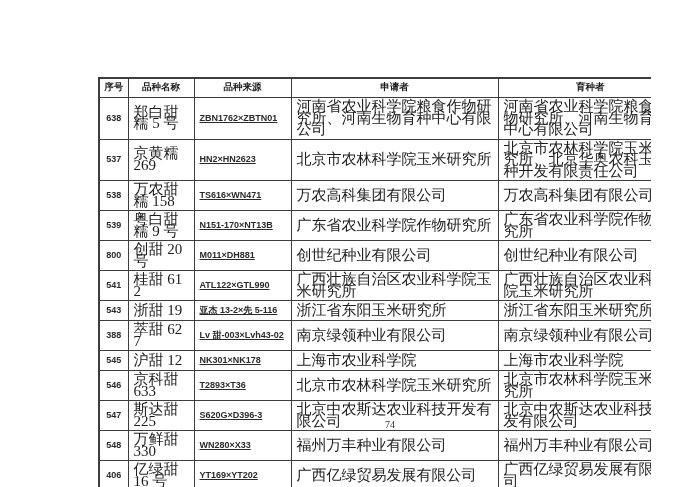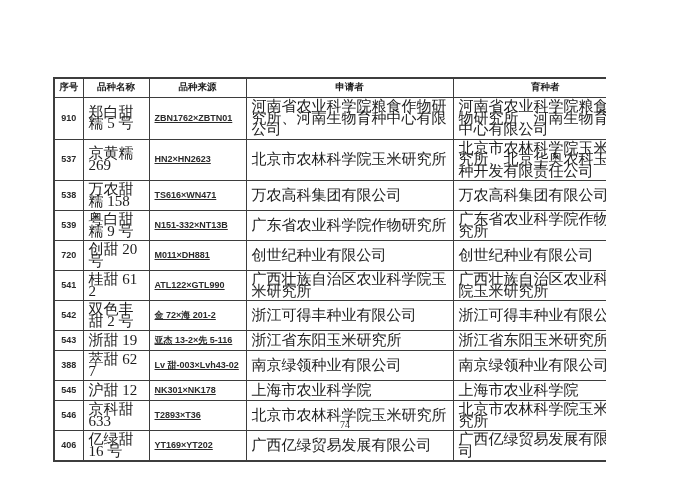--- a/index.html
+++ b/index.html
@@ -8,20 +8,21 @@
     background: #ffffff;
   }
   .page {
     position: relative;
     width: 606px;
     height: 487px;
     background: #ffffff;
     overflow: hidden;
     font-family: "Liberation Serif", "DejaVu Serif", serif;
     color: #1c1c1c;
+    margin-left: 45px;
   }
   table.variety-table {
     position: absolute;
     left: 53px;
     top: 77px;
     width: 584px;
     border-collapse: collapse;
     table-layout: fixed;
     border: 2px solid #3d3d3d;
   }
@@ -91,21 +92,21 @@
       <tr>
         <th>序号</th>
         <th>品种名称</th>
         <th>品种来源</th>
         <th>申请者</th>
         <th>育种者</th>
       </tr>
     </thead>
     <tbody id="table-body">
   <tr>
-    <td class="c-no">910</td>
+    <td class="c-no">638</td>
     <td class="c-name">郑白甜糯 5 号</td>
     <td class="c-source">ZBN1762×ZBTN01</td>
     <td class="c-applicant">河南省农业科学院粮食作物研究所、河南生物育种中心有限公司</td>
     <td class="c-breeder">河南省农业科学院粮食作物研究所、河南生物育种中心有限公司</td>
   </tr>
 
   <tr>
     <td class="c-no">537</td>
     <td class="c-name">京黄糯 269</td>
     <td class="c-source">HN2×HN2623</td>
@@ -117,48 +118,41 @@
     <td class="c-no">538</td>
     <td class="c-name">万农甜糯 158</td>
     <td class="c-source">TS616×WN471</td>
     <td class="c-applicant">万农高科集团有限公司</td>
     <td class="c-breeder">万农高科集团有限公司</td>
   </tr>
 
   <tr>
     <td class="c-no">539</td>
     <td class="c-name">粤白甜糯 9 号</td>
-    <td class="c-source">N151-332×NT13B</td>
+    <td class="c-source">N151-170×NT13B</td>
     <td class="c-applicant">广东省农业科学院作物研究所</td>
     <td class="c-breeder">广东省农业科学院作物研究所</td>
   </tr>
 
   <tr>
-    <td class="c-no">720</td>
+    <td class="c-no">800</td>
     <td class="c-name">创甜 20 号</td>
     <td class="c-source">M011×DH881</td>
     <td class="c-applicant">创世纪种业有限公司</td>
     <td class="c-breeder">创世纪种业有限公司</td>
   </tr>
 
   <tr>
     <td class="c-no">541</td>
     <td class="c-name">桂甜 612</td>
     <td class="c-source">ATL122×GTL990</td>
     <td class="c-applicant">广西壮族自治区农业科学院玉米研究所</td>
     <td class="c-breeder">广西壮族自治区农业科学院玉米研究所</td>
   </tr>
 
-  <tr>
-    <td class="c-no">542</td>
-    <td class="c-name">双色丰甜 2 号</td>
-    <td class="c-source">金 72×海 201-2</td>
-    <td class="c-applicant">浙江可得丰种业有限公司</td>
-    <td class="c-breeder">浙江可得丰种业有限公司</td>
-  </tr>
 
   <tr>
     <td class="c-no">543</td>
     <td class="c-name">浙甜 19</td>
     <td class="c-source">亚杰 13-2×先 5-116</td>
     <td class="c-applicant">浙江省东阳玉米研究所</td>
     <td class="c-breeder">浙江省东阳玉米研究所</td>
   </tr>
 
   <tr>
@@ -178,21 +172,35 @@
   </tr>
 
   <tr>
     <td class="c-no">546</td>
     <td class="c-name">京科甜 633</td>
     <td class="c-source">T2893×T36</td>
     <td class="c-applicant">北京市农林科学院玉米研究所</td>
     <td class="c-breeder">北京市农林科学院玉米研究所</td>
   </tr>
 
-
+  <tr>
+    <td class="c-no">547</td>
+    <td class="c-name">斯达甜 225</td>
+    <td class="c-source">S620G×D396-3</td>
+    <td class="c-applicant">北京中农斯达农业科技开发有限公司</td>
+    <td class="c-breeder">北京中农斯达农业科技开发有限公司</td>
+  </tr>
+
+  <tr>
+    <td class="c-no">548</td>
+    <td class="c-name">万鲜甜 330</td>
+    <td class="c-source">WN280×X33</td>
+    <td class="c-applicant">福州万丰种业有限公司</td>
+    <td class="c-breeder">福州万丰种业有限公司</td>
+  </tr>
 
   <tr>
     <td class="c-no">406</td>
     <td class="c-name">亿绿甜 16 号</td>
     <td class="c-source">YT169×YT202</td>
     <td class="c-applicant">广西亿绿贸易发展有限公司</td>
     <td class="c-breeder">广西亿绿贸易发展有限公司</td>
   </tr>
 </tbody>
   </table>

